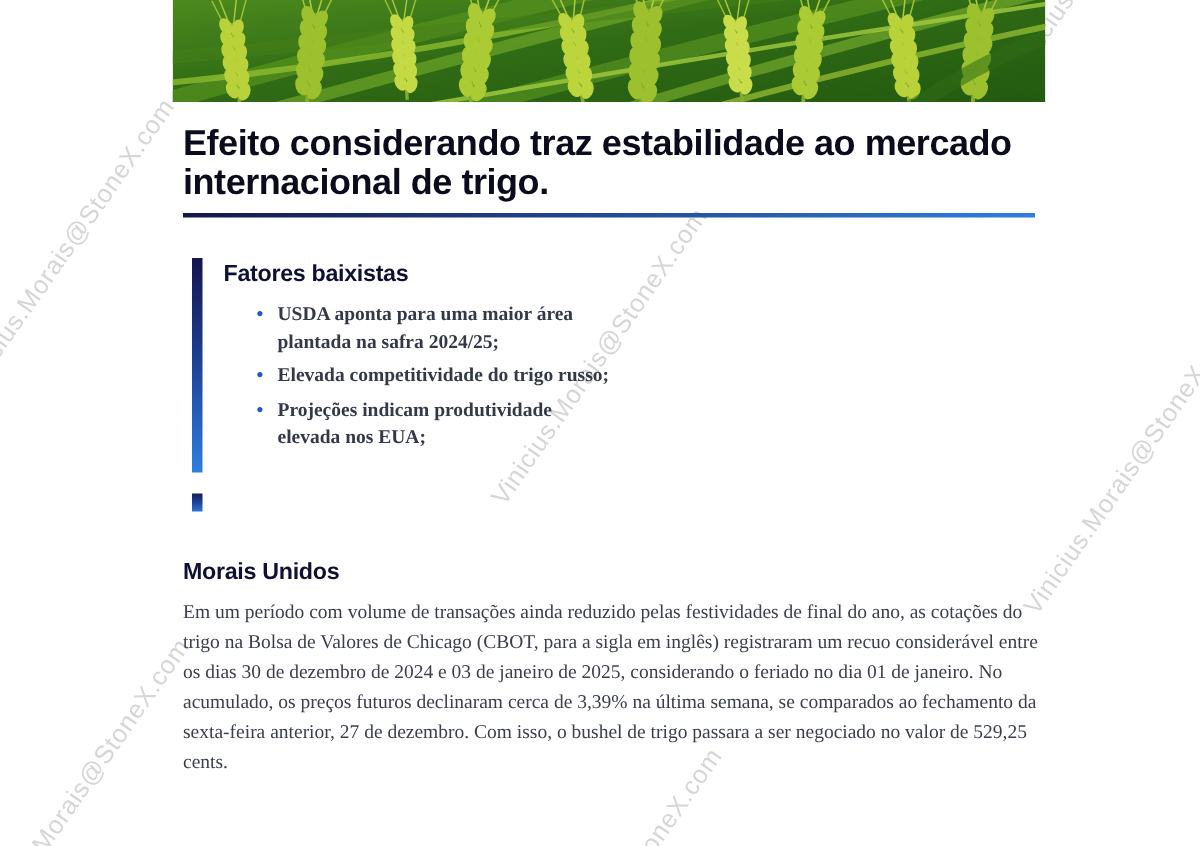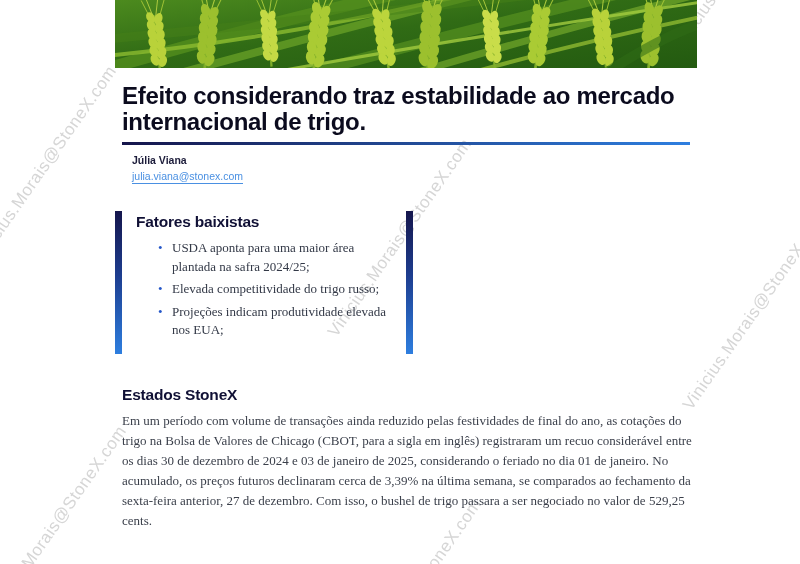--- a/index.html
+++ b/index.html
@@ -44,39 +44,40 @@
   }
   .author { margin: 9px 0 0 17px; }
   .author-name { font-size: 10.5px; font-weight: 700; color: #1c1c3a; }
   .author-email {
     display: inline-block; margin-top: 2px;
     font-size: 10.5px; color: #4a90e2; text-decoration: none;
     border-bottom: 1px solid #4a90e2; padding-bottom: 1px;
   }
   
   .factors {
-    display: grid; grid-template-columns: 1fr 1fr; gap: 14px;
-    margin: 27px 0 0 0; width 568px; width: 568px;
+    display: grid; grid-template-columns: 1fr; gap: 14px;
+    margin: 27px 0 0 13px; width 568px; width: 568px;
   }
   .factor-panel {
     border-left: 7px solid;
     border-image: linear-gradient(to bottom, #15154b 0%, #1d3d8f 45%, #2e7fe0 100%) 1;
     padding: 2px 0 10px 14px;
   }
   .factor-heading {
     font-size: 15.5px; font-weight: 700; color: #101035;
     letter-spacing: -0.2px;
   }
   .factor-list { list-style: none; margin: 8px 0 0 22px; }
   .factor-list li {
     position: relative;
     font-family: "Liberation Serif", serif;
     font-size: 13px; line-height: 18.5px; color: #333947;
     padding-left: 14px; margin-bottom: 4px;
     max-width: 238px;
+    font-weight: bold;
   }
   .factor-list li::before {
     content: "\2022";
     position: absolute; left: 0; top: 0;
     color: #2456c8; font-size: 13px;
   }
   
   .body-section { margin: 32px 0 0 7px; }
   .section-heading {
     font-size: 15.5px; font-weight: 700; color: #101035;
@@ -151,37 +152,33 @@
       <use href="#ear" fill="#aacb34" transform="translate(428,-4) rotate(6) scale(1.05)"></use>
       <use href="#ear" fill="#b9d23a" transform="translate(484,0) rotate(-6) scale(1.0)"></use>
       <use href="#ear" fill="#9cc02e" transform="translate(540,-6) rotate(5) scale(1.08)"></use>
       <path d="M 480 80 Q 540 40 582 25" stroke="#2f6b15" stroke-width="10" fill="none" opacity="0.55"></path>
     </svg>
   </div>
 
   <h1 class="article-title">Efeito considerando traz estabilidade ao mercado internacional de trigo.</h1>
   <div class="title-divider"></div>
 
-  <div class="author">
-    <div class="author-name">Júlia Viana</div>
-    <a class="author-email" href="#">julia.viana@stonex.com</a>
-  </div>
 
   <div class="factors">
     <div class="factor-panel">
       <div class="factor-heading">Fatores baixistas</div>
       <ul class="factor-list">
         <li>USDA aponta para uma maior área plantada na safra 2024/25;</li>
         <li>Elevada competitividade do trigo russo;</li>
         <li>Projeções indicam produtividade elevada nos EUA;</li>
       </ul>
     </div>
     <div class="factor-panel">
     </div>
   </div>
 
   <div class="body-section">
-    <div class="section-heading">Estados StoneX</div>
+    <div class="section-heading">Morais Unidos</div>
     <p>Em um período com volume de transações ainda reduzido pelas festividades de final do ano, as cotações do trigo na Bolsa de Valores de Chicago (CBOT, para a sigla em inglês) registraram um recuo considerável entre os dias 30 de dezembro de 2024 e 03 de janeiro de 2025, considerando o feriado no dia 01 de janeiro. No acumulado, os preços futuros declinaram cerca de 3,39% na última semana, se comparados ao fechamento da sexta-feira anterior, 27 de dezembro. Com isso, o bushel de trigo passara a ser negociado no valor de 529,25 cents.</p>
 
   </div>
 
 </div>
 
 </body></html>

